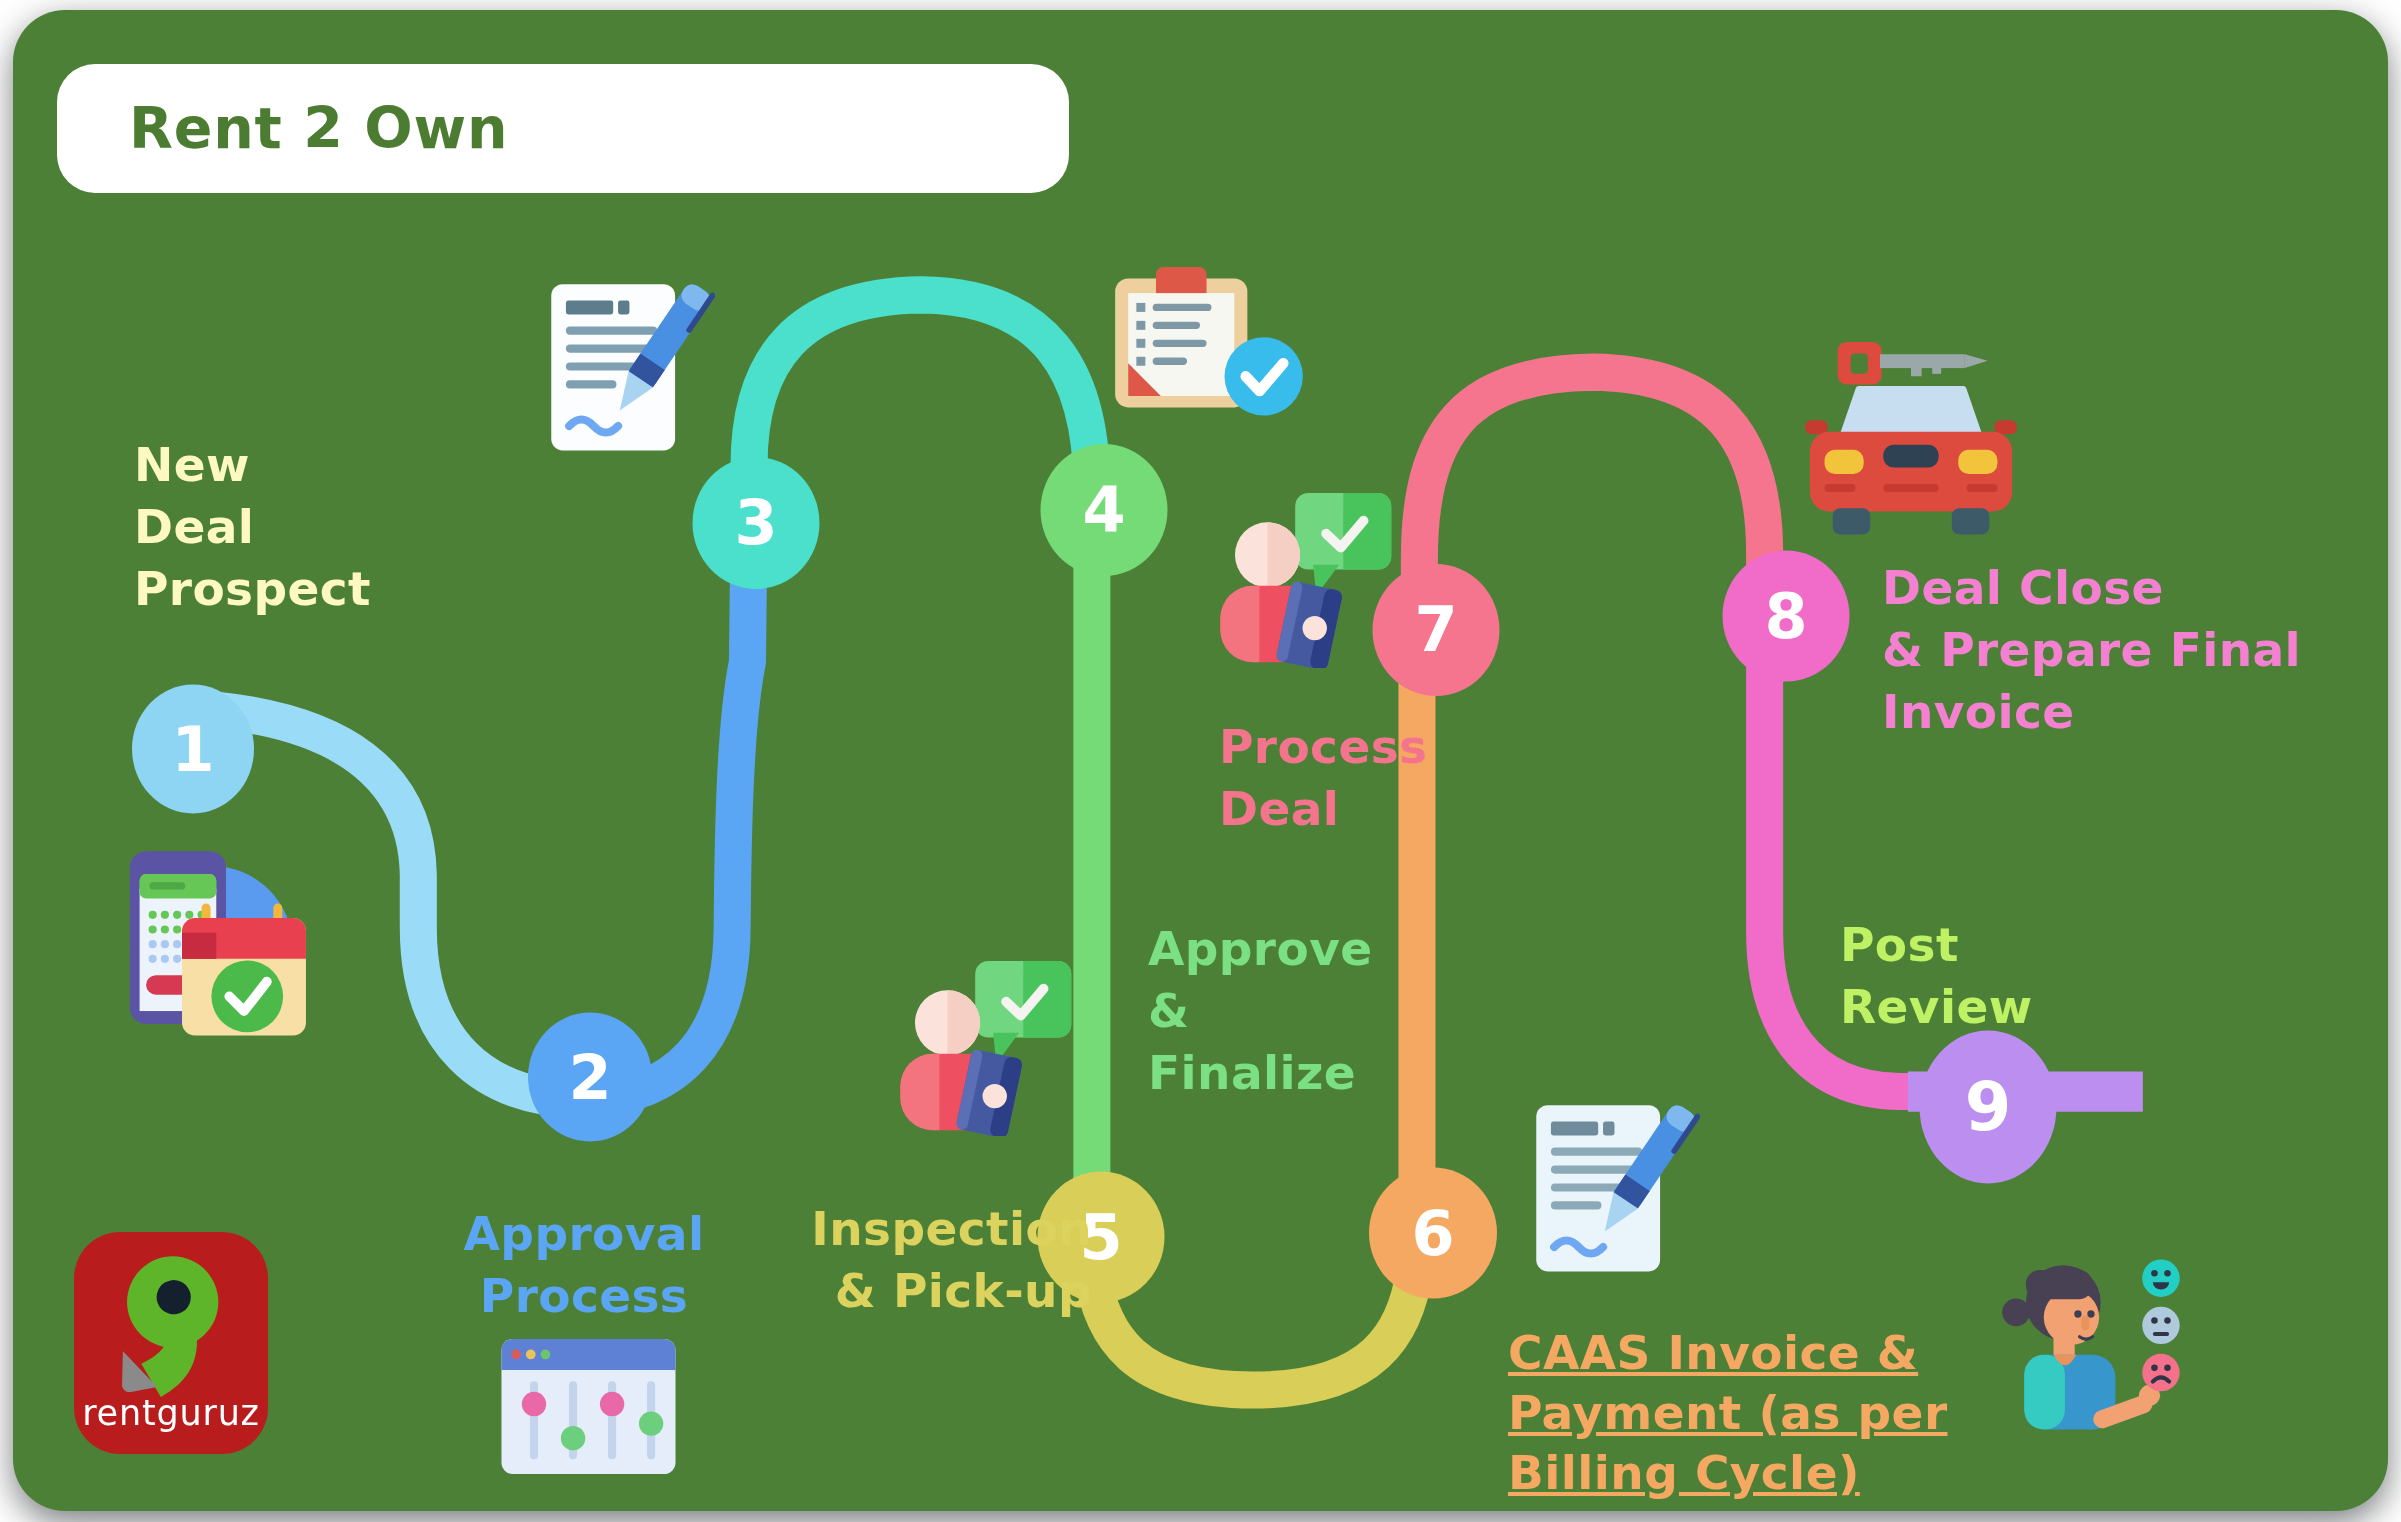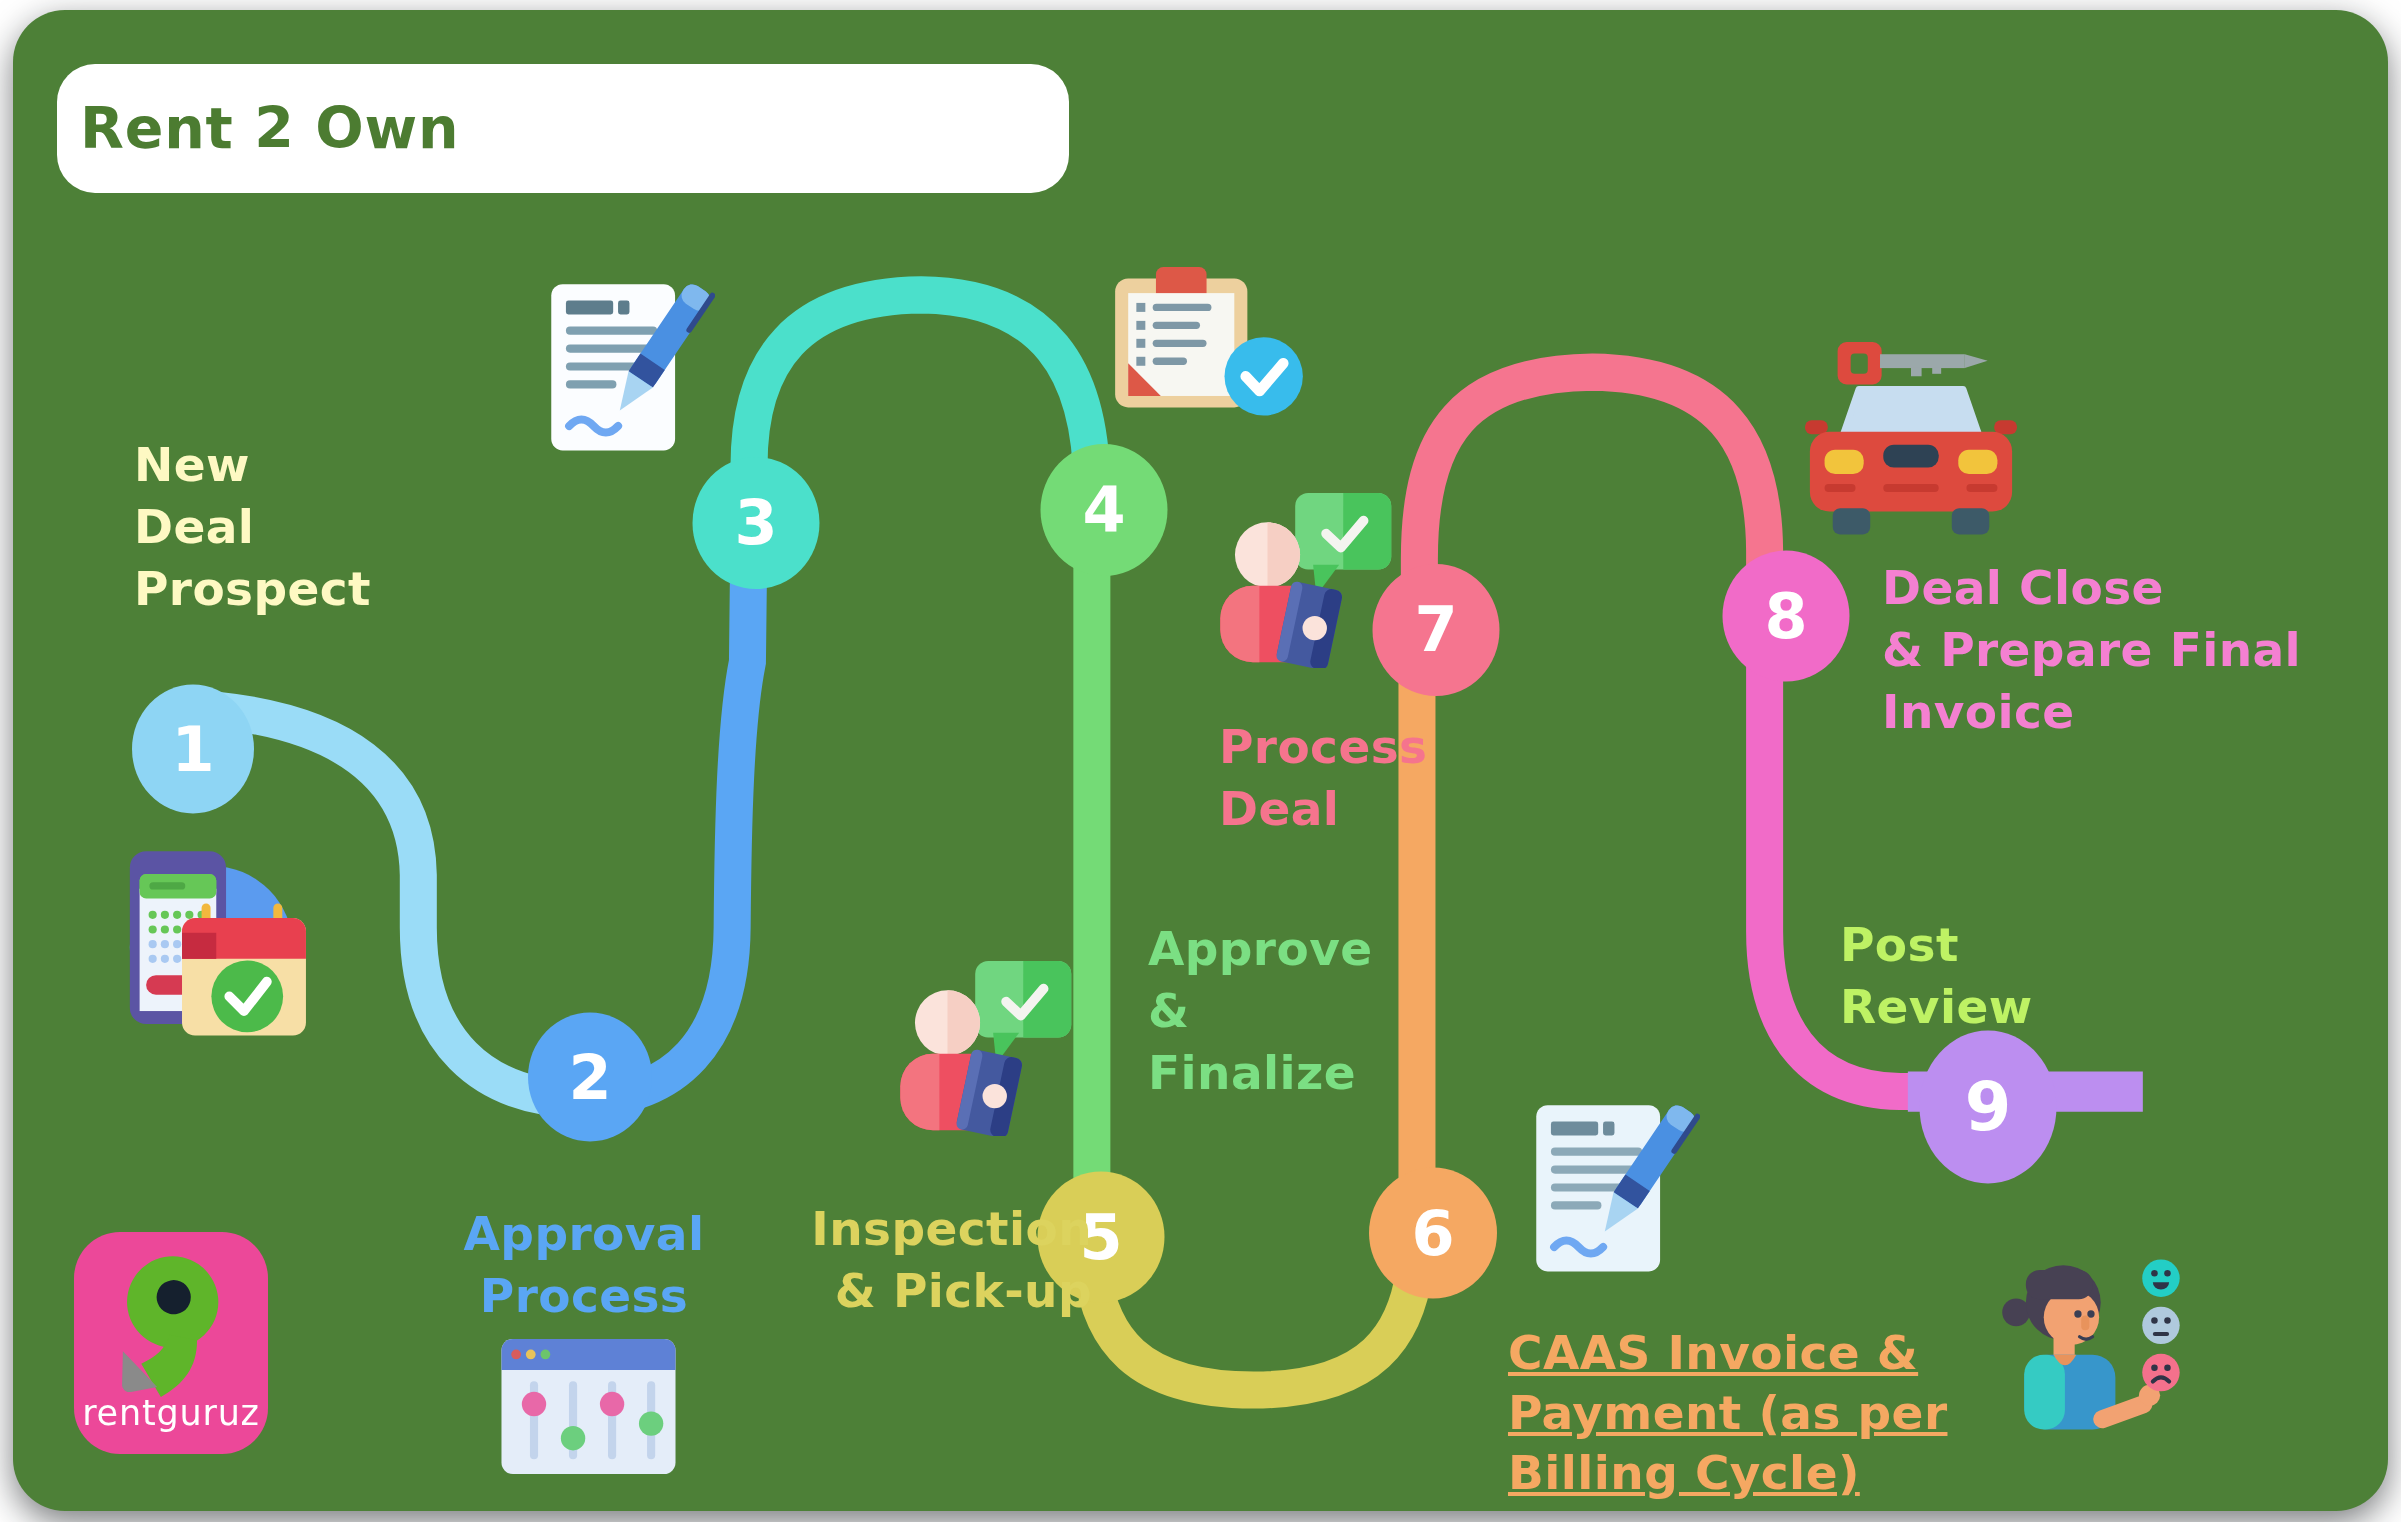--- a/index.html
+++ b/index.html
@@ -1,21 +1,21 @@
 <!DOCTYPE html>
 <html style="font-size:13px"><head>
 <meta charset="utf-8">
 <style>
   html,body{margin:0;padding:0;background:#ffffff;}
   body{width:2401px;height:1522px;position:relative;font-family:"DejaVu Sans","Liberation Sans",sans-serif;overflow:hidden;}
   .card{position:absolute;left:13px;top:9.8px;right:13px;bottom:11.4px;background:#4D8037;border-radius:52px;
         box-shadow:0 11.4px 34px rgba(15,18,22,.55);overflow:hidden;}
   .path-layer{position:absolute;left:0;top:0;width:100%;height:100%;}
   .title-box{position:absolute;left:44px;top:54px;width:1012px;height:129px;background:#ffffff;border-radius:38px;
-             display:flex;align-items:center;padding-left:23px;box-sizing:border-box;}
+             display:flex;align-items:center;padding-left:72px;box-sizing:border-box;}
   .title-box span{font-size:57px;font-weight:800;color:#4C7C31;letter-spacing:0.8px;}
   .node{position:absolute;border-radius:50%;display:flex;align-items:center;justify-content:center;
         transform:translate(-50%,-50%);}
   .node span{color:#ffffff;font-weight:800;font-size:62px;}
   .n1{left:180px;top:739px;width:122px;height:129px;background:#8ED5F4;}
   .n2{left:577px;top:1067px;width:124px;height:129px;background:#5AA6F4;}
   .n3{left:743px;top:513px;width:127px;height:132px;background:#4BE0CB;}
   .n4{left:1091px;top:500px;width:127px;height:132px;background:#74DB76;}
   .n5{left:1088px;top:1227px;width:127px;height:131px;background:#D9CE57;}
   .n6{left:1420px;top:1223px;width:128px;height:131px;background:#F5A862;}
@@ -27,21 +27,21 @@
   .l1{left:121px;top:424px;color:#fef9c3;}
   .l2{left:367px;top:1193px;width:408px;text-align:center;color:#5AA6F4;}
   .l3{left:327px;top:445px;width:375px;text-align:center;color:#4BE0CB;}
   .l4{left:1135px;top:908px;color:#7BDF83;}
   .l5{left:671px;top:1188px;width:408px;text-align:right;color:#DCD35E;}
   .l6{left:1495px;top:1313px;color:#F5A862;line-height:60px;text-decoration:underline;}
   .l7{left:1206px;top:706px;color:#F5748D;}
   .l8{left:1869px;top:547px;color:#F480D1;}
   .l9{left:1827px;top:904px;color:#bef264;}
   .icon{position:absolute;}
-  .logo{position:absolute;left:61px;top:1222px;width:194px;height:222px;background:#ec4899;border-radius:46px;}
+  .logo{position:absolute;left:61px;top:1222px;width:194px;height:222px;background:#b91c1c;border-radius:46px;}
   .logo svg{position:absolute;left:0;top:0;}
   .logo .logo-text{position:absolute;left:0;right:0;bottom:21px;text-align:center;color:#ffffff;
                    font-size:35px;font-weight:500;letter-spacing:0.8px;}
 </style>
 </head>
 <body>
 
 <div class="card">
 
   <svg class="path-layer" viewBox="0 0 2942 1865" fill="none">

